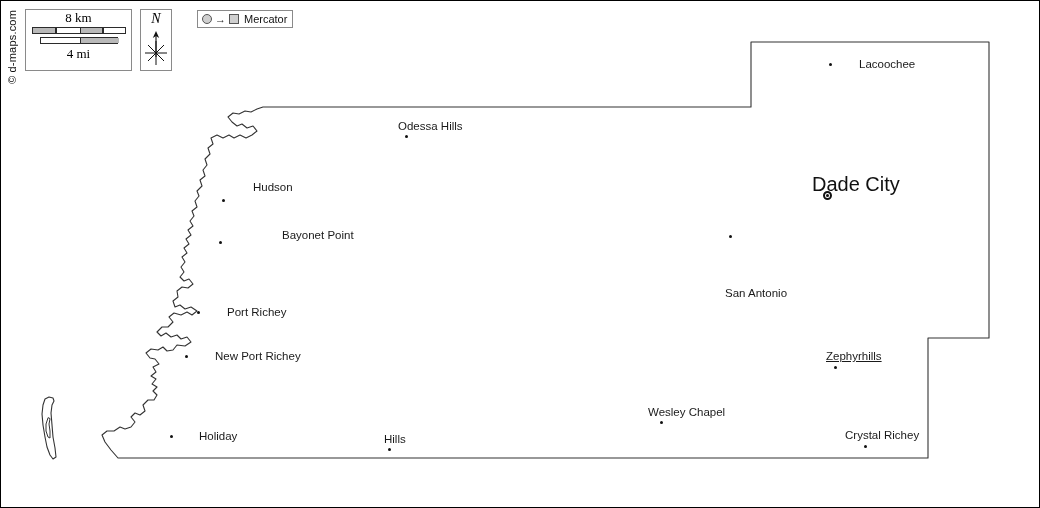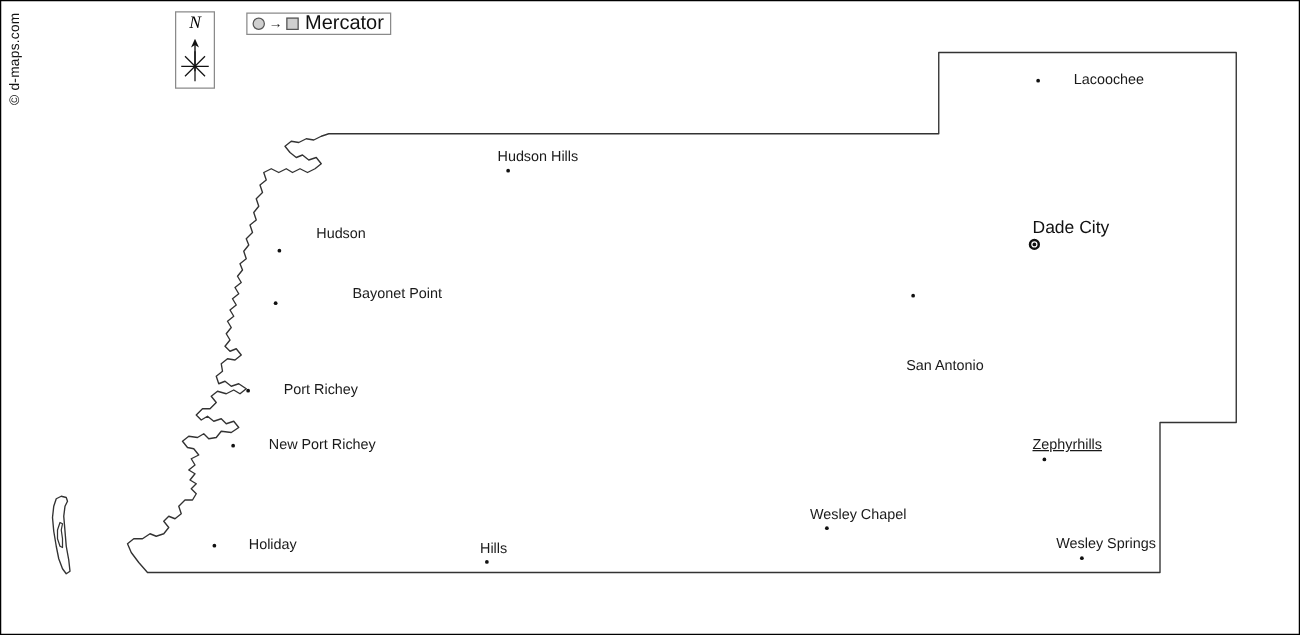--- a/index.html
+++ b/index.html
@@ -141,38 +141,37 @@
     line-height: 10px;
   }
   #projection-badge .flat {
     width: 10px; height: 10px;
     border: 1px solid #555555;
     background: #cfcfcf;
     box-sizing: border-box;
   }
   #projection-badge .proj-name {
     font-family: "Liberation Sans", sans-serif;
-    font-size: 16px;
+    font-size: 11px;
     color: #111111;
     margin-left: 2px;
   }
 
   
   .city {
     position: absolute;
     white-space: nowrap;
     font-family: "Liberation Sans", sans-serif;
     font-size: 11.5px;
     color: #1a1a1a;
     padding-left: 20px;
   }
   .city.capital {
-    font-size: 14px;
+    font-size: 20px;
     color: #111111;
-    margin-left: 14px;
   }
   .dot {
     position: absolute;
     width: 3px; height: 3px;
     background: #111111;
     border-radius: 50%;
   }
   .capital-marker {
     position: absolute;
     width: 9px; height: 9px;
@@ -216,20 +215,35 @@
     <path fill="#ffffff" stroke="#333333" stroke-width="1.1" stroke-linejoin="round" stroke-linecap="round" d="M 44,398 L 42,404 L 41,413 L 42,424 L 44,436 L 46,446 L 49,454 L 52,458
          L 55,456 L 54,447 L 52,436 L 51,424 L 50,412 L 51,404 L 53,400 L 52,397
          L 48,396 Z"></path>
     <path fill="none" stroke="#333333" stroke-width="1" stroke-linejoin="round" stroke-linecap="round" d="M 47,417 L 45,423 L 45,430 L 47,436 L 49,437 L 49,430 L 48,423 L 49,418 Z"></path>
   </svg>
 
   <div id="copyright">
     <span class="rot">© d-maps.com</span>
   </div>
 
+  <div id="scale-box">
+    <div class="sc-label">8 km</div>
+    <div class="bar" id="bar-km">
+      <div class="seg" style="left:0;    width:23.5px;"></div>
+      <div class="seg" style="left:47px; width:23.5px;"></div>
+      <div class="tick" style="left:23.5px;"></div>
+      <div class="tick" style="left:47px;"></div>
+      <div class="tick" style="left:70.5px;"></div>
+    </div>
+    <div class="bar" id="bar-mi">
+      <div class="seg last" style="left:39px; width:39px;"></div>
+      <div class="tick" style="left:39px;"></div>
+    </div>
+    <div class="sc-label" style="margin-top:2px;">4 mi</div>
+  </div>
 
   <div id="compass-box">
     <div class="n-letter">N</div>
     <svg width="30" height="42" viewBox="0 0 30 42" style="display:block;margin:0 auto;">
       <line x1="15" y1="30" x2="15" y2="6" stroke="#111" stroke-width="1.1"></line>
       <path d="M 15,4 L 11.8,11 L 15,9 L 18.2,11 Z" fill="#111"></path>
       <line x1="15" y1="14" x2="15" y2="38" stroke="#111" stroke-width="1"></line>
       <line x1="4" y1="26" x2="26" y2="26" stroke="#111" stroke-width="1"></line>
       <line x1="7" y1="18" x2="23" y2="34" stroke="#111" stroke-width="1"></line>
       <line x1="23" y1="18" x2="7" y2="34" stroke="#111" stroke-width="1"></line>
@@ -239,39 +253,39 @@
   <div id="projection-badge">
     <span class="globe"></span>
     <span class="arrow">→</span>
     <span class="flat"></span>
     <span class="proj-name">Mercator</span>
   </div>
 
   <div id="city-layer">
       <div class="city" style="left: 838px; top: 57px;">Lacoochee</div>
       <div class="dot" style="left: 828px; top: 62px;"></div>
-      <div class="city" style="left: 377px; top: 119px;">Hudson Hills</div>
+      <div class="city" style="left: 377px; top: 119px;">Odessa Hills</div>
       <div class="dot" style="left: 404px; top: 134px;"></div>
       <div class="city capital" style="left: 791px; top: 172px;">Dade City</div>
       <div class="capital-marker" style="left: 822px; top: 190px;"></div>
       <div class="city" style="left: 232px; top: 180px;">Hudson</div>
       <div class="dot" style="left: 221px; top: 198px;"></div>
       <div class="city" style="left: 222px; top: 228px; margin-left: 39px;">Bayonet Point</div>
       <div class="dot" style="left: 218px; top: 240px;"></div>
       <div class="city" style="left: 704px; top: 242px; margin-top: 44px;">San Antonio</div>
       <div class="dot" style="left: 728px; top: 234px;"></div>
       <div class="city" style="left: 206px; top: 305px;">Port Richey</div>
       <div class="dot" style="left: 196px; top: 310px;"></div>
       <div class="city" style="left: 194px; top: 349px;">New Port Richey</div>
       <div class="dot" style="left: 184px; top: 354px;"></div>
       <div class="city" style="left: 805px; top: 349px; text-decoration: underline;">Zephyrhills</div>
       <div class="dot" style="left: 833px; top: 365px;"></div>
       <div class="city" style="left: 627px; top: 405px;">Wesley Chapel</div>
       <div class="dot" style="left: 659px; top: 420px;"></div>
-      <div class="city" style="left: 824px; top: 428px;">Wesley Springs</div>
+      <div class="city" style="left: 824px; top: 428px;">Crystal Richey</div>
       <div class="dot" style="left: 863px; top: 444px;"></div>
       <div class="city" style="left: 178px; top: 429px;">Holiday</div>
       <div class="dot" style="left: 169px; top: 434px;"></div>
       <div class="city" style="left: 363px; top: 432px;">Hills</div>
       <div class="dot" style="left: 387px; top: 447px;"></div>
     </div>
 
 </div>
 
 </body></html>

